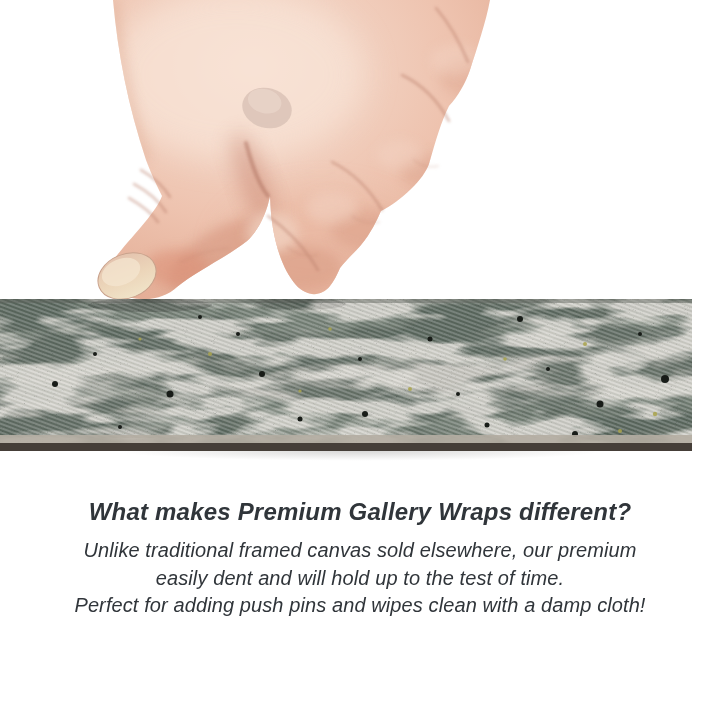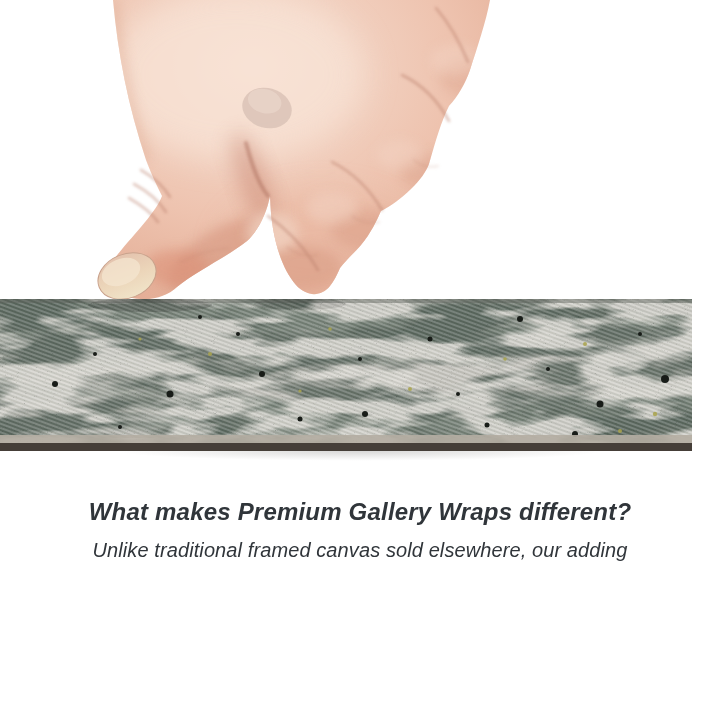--- a/index.html
+++ b/index.html
@@ -238,16 +238,18 @@
 
       <rect x="0" y="136" width="720" height="9" fill="#b4ada2" opacity="0.9"></rect>
       <rect x="0" y="144" width="720" height="8" fill="#453e38"></rect>
     </svg>
   </div>
 
   <div class="strip-shadow"></div>
 
   <div class="caption">
     <h2>What makes Premium Gallery Wraps different?</h2>
-    <p>Unlike traditional framed canvas sold elsewhere, our adding</p>
+    <p>Unlike traditional framed canvas sold elsewhere, our premium</p>
+    <p>easily dent and will hold up to the test of time.</p>
+    <p>Perfect for adding push pins and wipes clean with a damp cloth!</p>
   </div>
 
 </div>
 
 </body></html>

